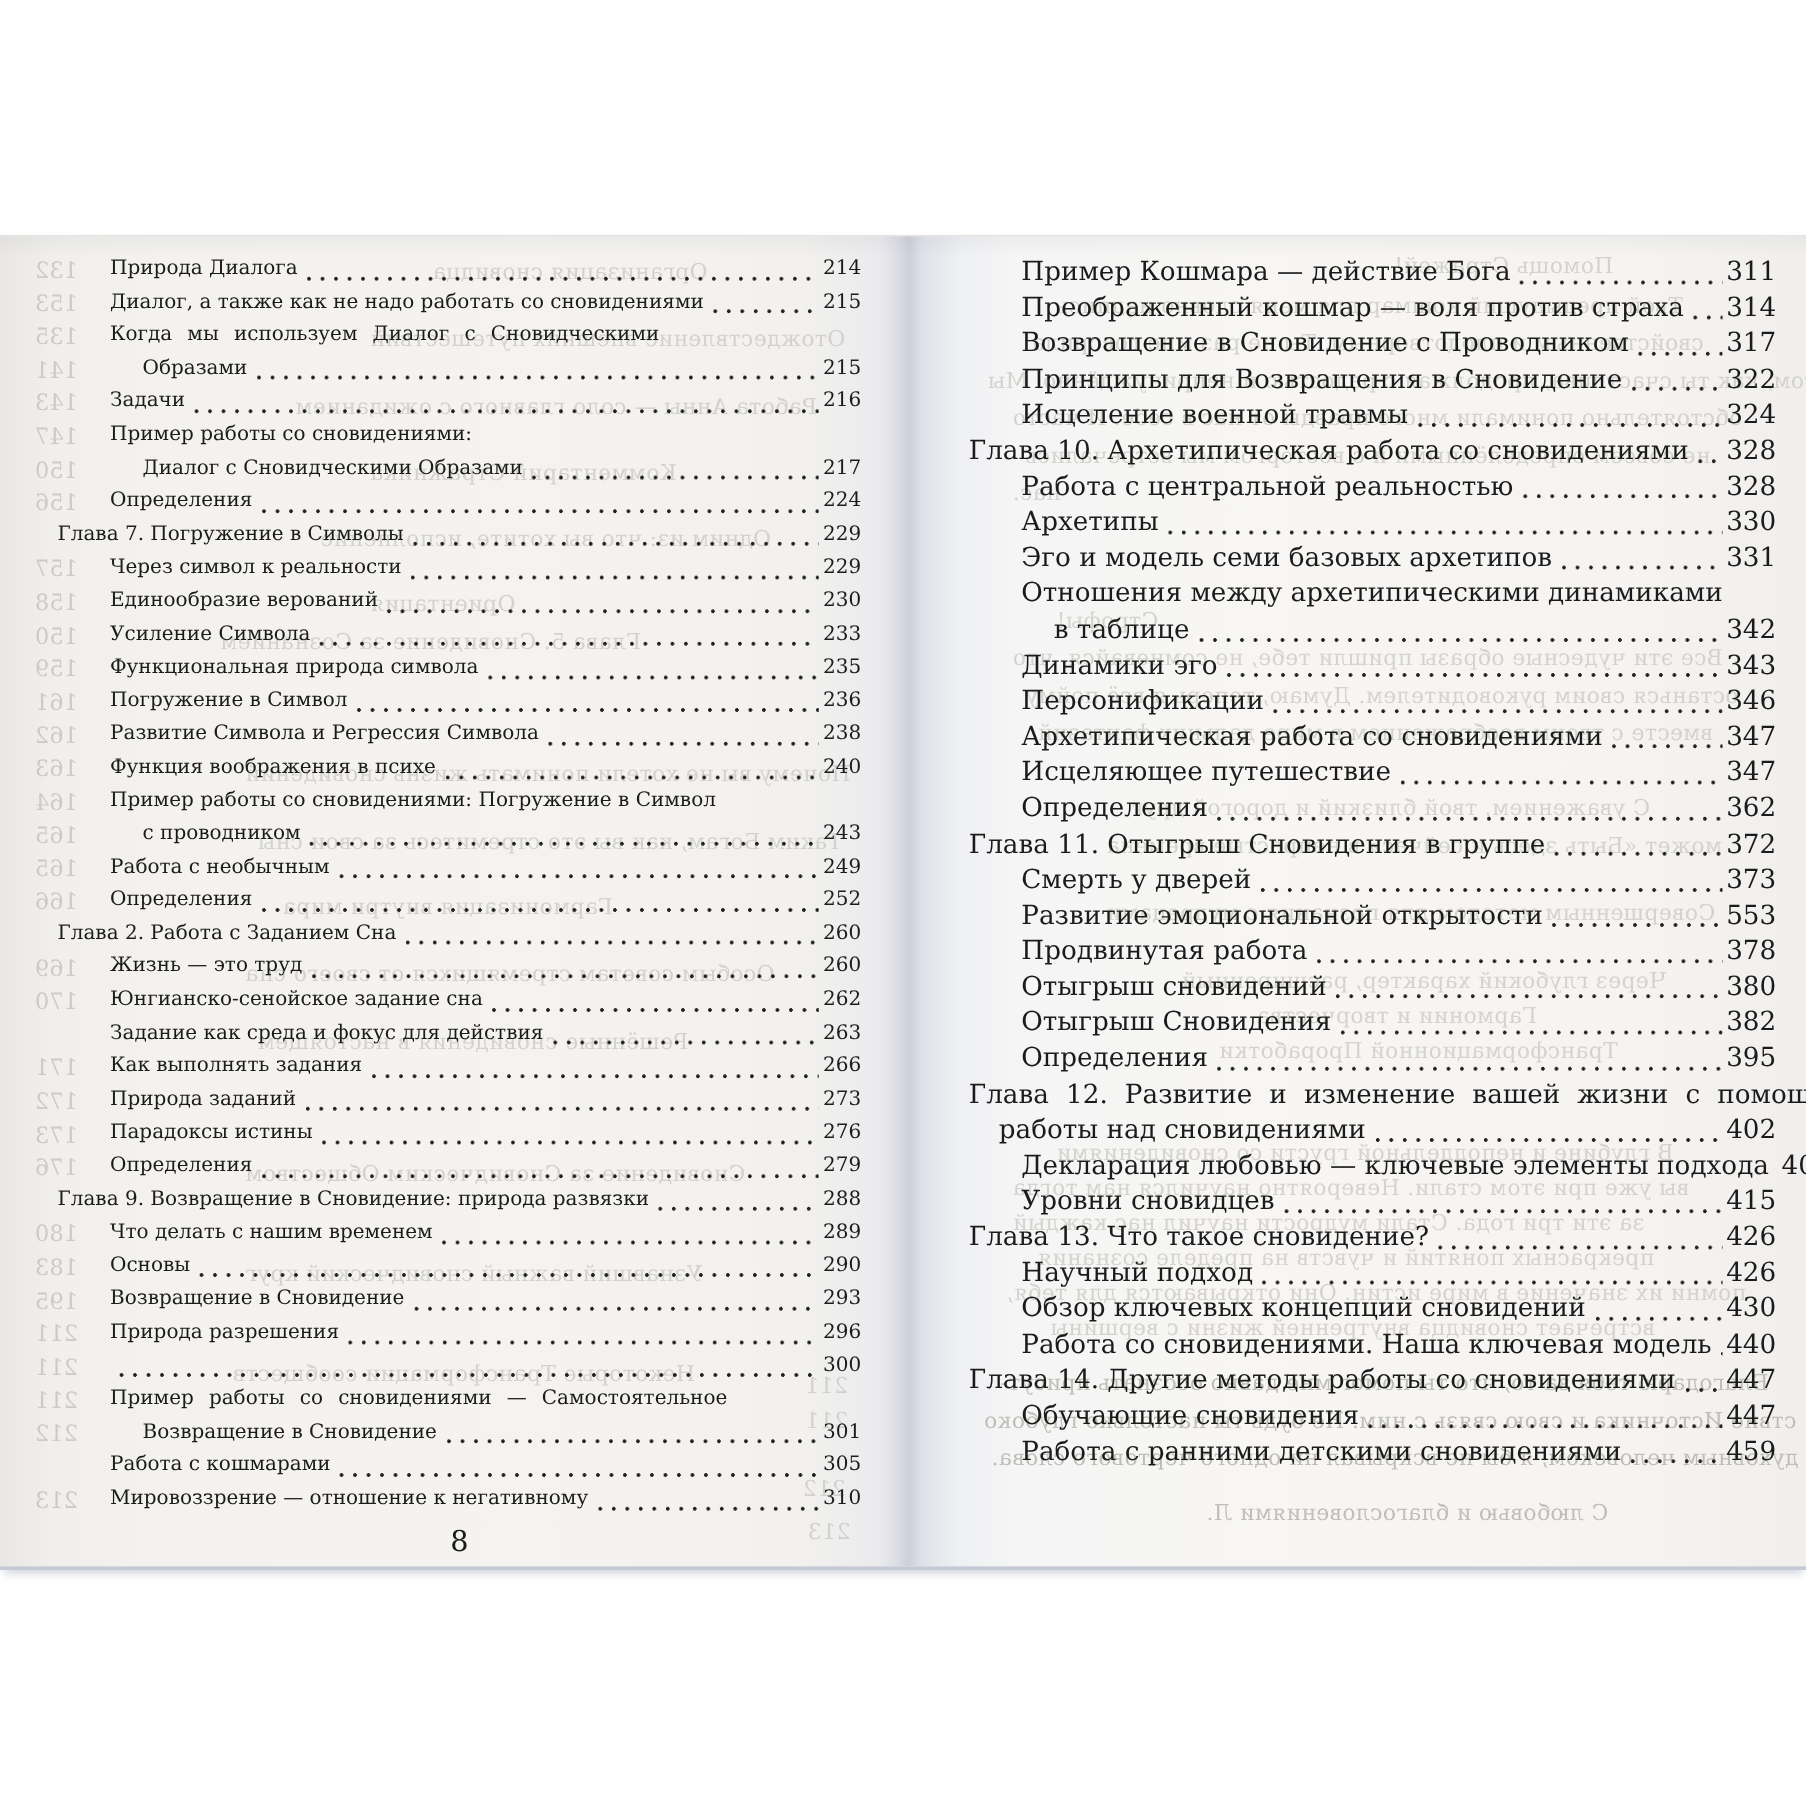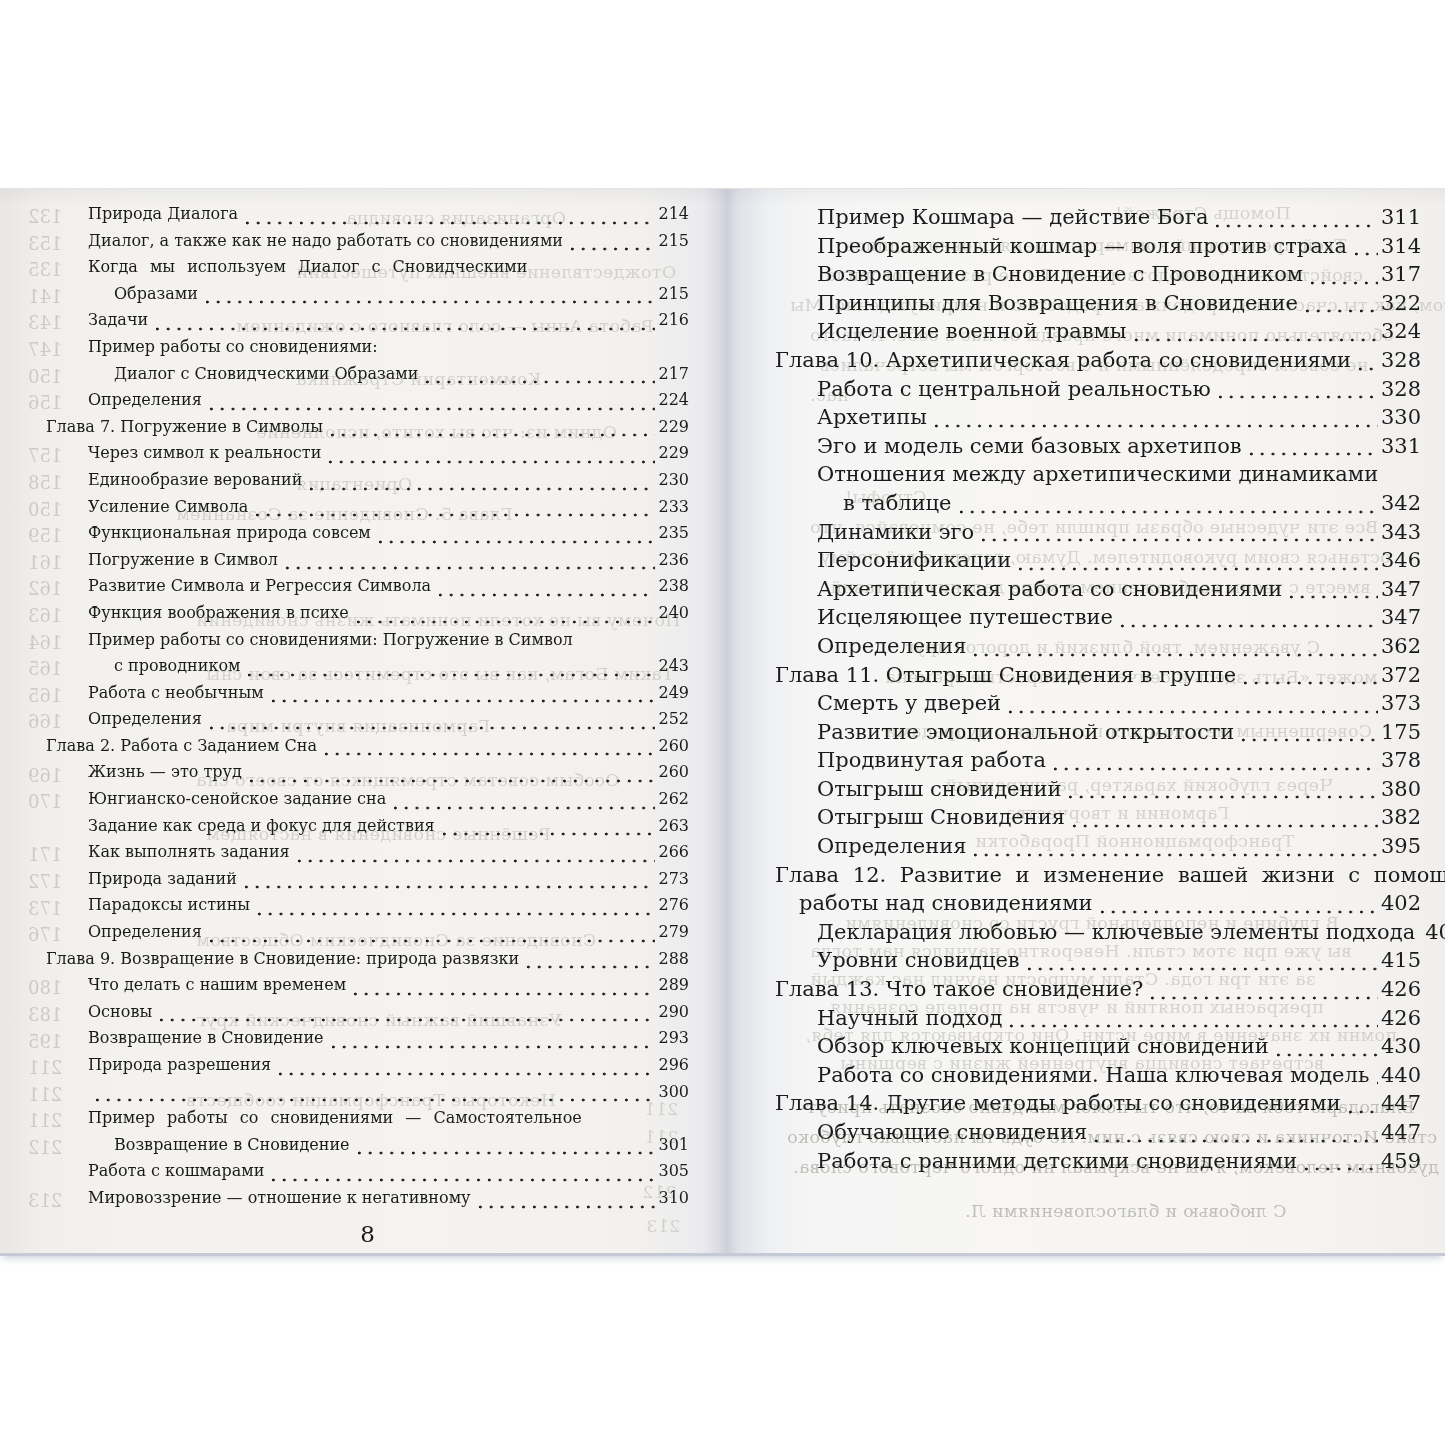--- a/index.html
+++ b/index.html
@@ -170,21 +170,21 @@
           <span class="lab">Единообразие верований</span>
           <span class="dots"></span>
           <span class="num">230</span>
         </div>
         <div class="row i1">
           <span class="lab">Усиление Символа</span>
           <span class="dots"></span>
           <span class="num">233</span>
         </div>
         <div class="row i1">
-          <span class="lab">Функциональная природа совсем</span>
+          <span class="lab">Функциональная природа символа</span>
           <span class="dots"></span>
           <span class="num">235</span>
         </div>
         <div class="row i1">
           <span class="lab">Погружение в Символ</span>
           <span class="dots"></span>
           <span class="num">236</span>
         </div>
         <div class="row i1">
           <span class="lab">Развитие Символа и Регрессия Символа</span>
@@ -420,21 +420,21 @@
           <span class="num">372</span>
         </div>
         <div class="row i1">
           <span class="lab">Смерть у дверей</span>
           <span class="dots"></span>
           <span class="num">373</span>
         </div>
         <div class="row i1">
           <span class="lab">Развитие эмоциональной открытости</span>
           <span class="dots"></span>
-          <span class="num">175</span>
+          <span class="num">553</span>
         </div>
         <div class="row i1">
           <span class="lab">Продвинутая работа</span>
           <span class="dots"></span>
           <span class="num">378</span>
         </div>
         <div class="row i1">
           <span class="lab">Отыгрыш сновидений</span>
           <span class="dots"></span>
           <span class="num">380</span>

